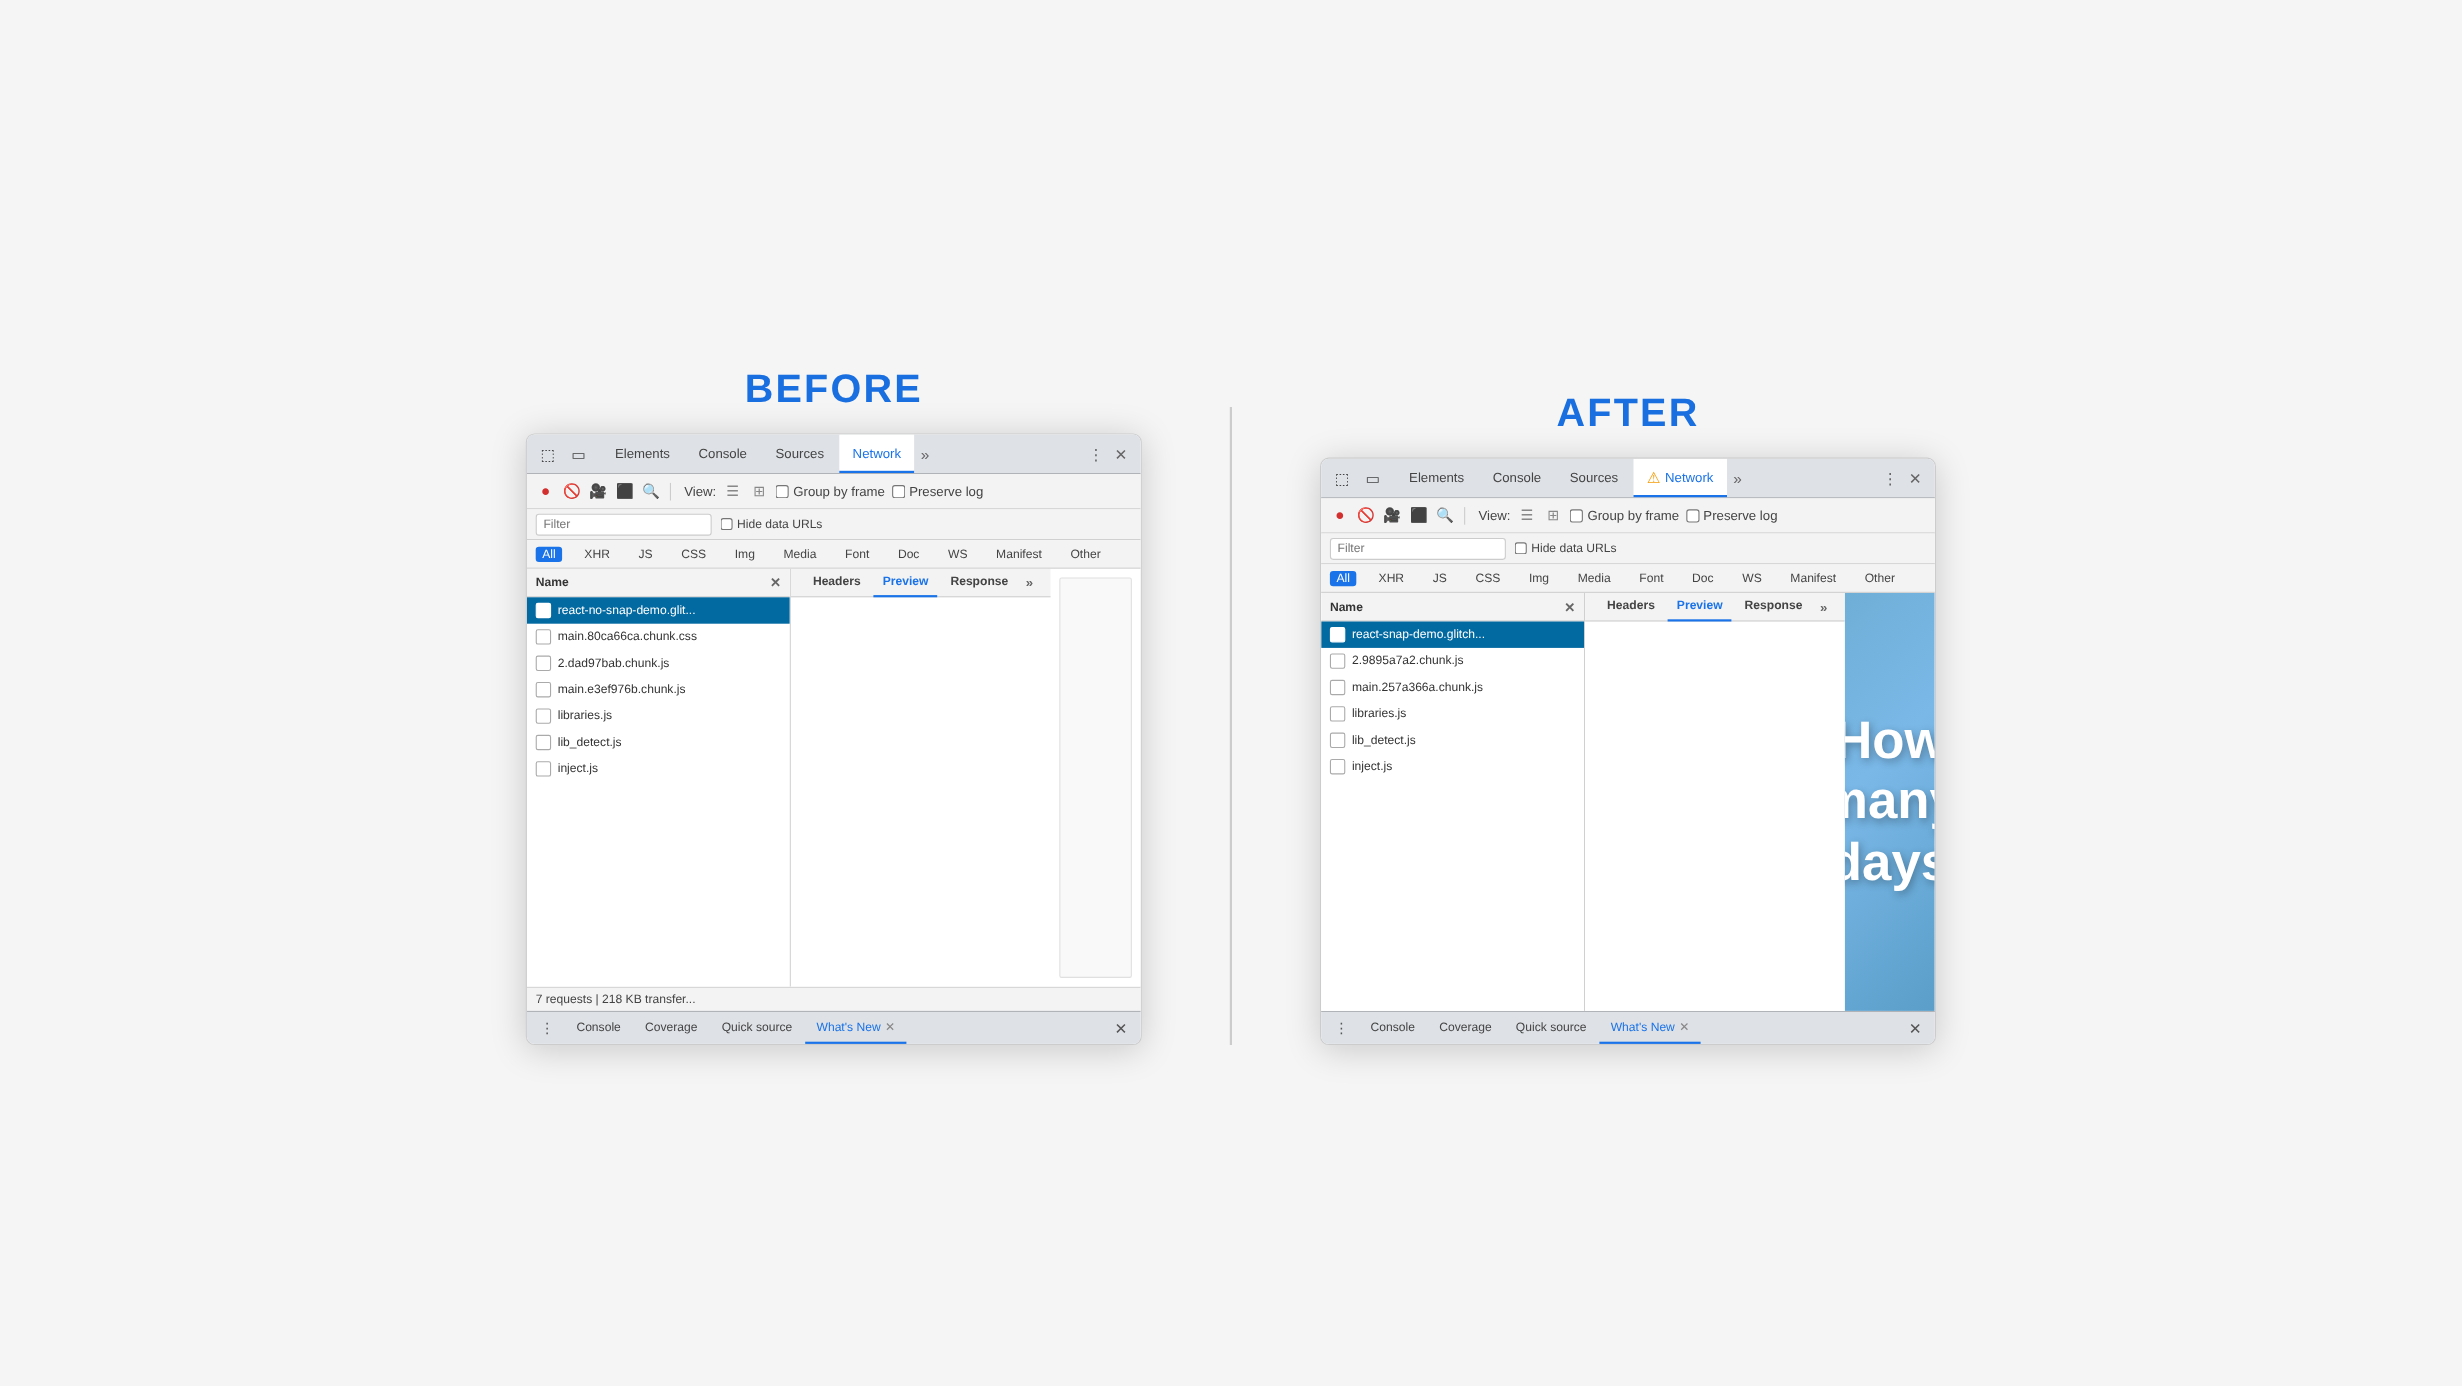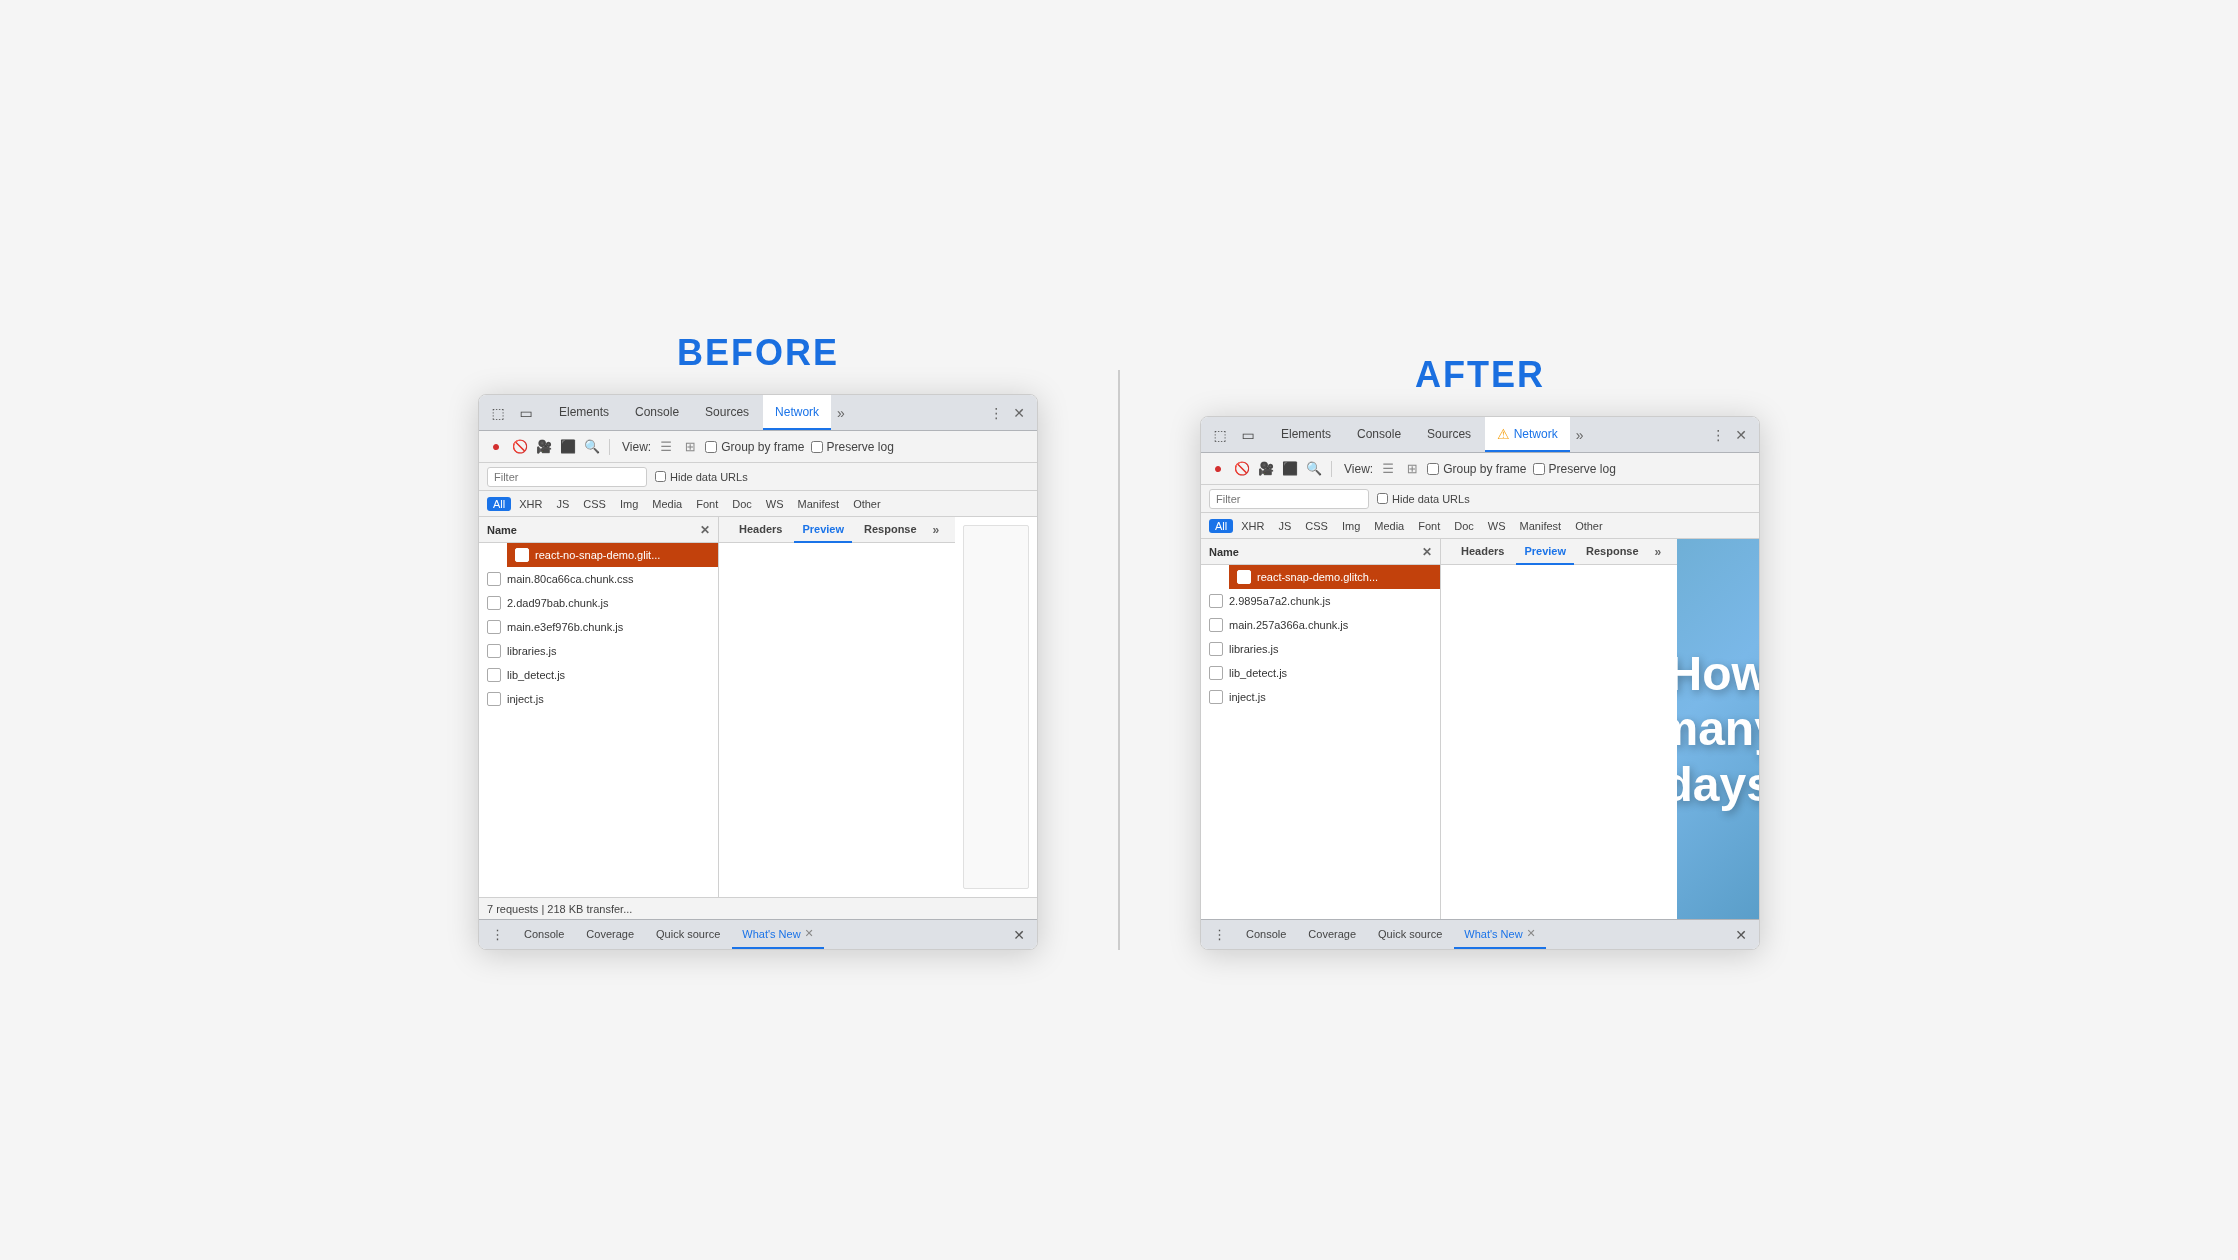--- a/index.html
+++ b/index.html
@@ -159,21 +159,21 @@
       color: #444;
     }
     .filter-checkbox input { width: 11px; height: 11px; }
     
     .type-filter {
       display: flex;
       align-items: center;
       background: #f3f3f3;
       border-bottom: 1px solid #d0d0d0;
       padding: 2px 8px;
-      gap: 2px;
+      gap: 14px;
       height: 26px;
     }
     .type-btn {
       padding: 1px 6px;
       font-size: 11px;
       border-radius: 3px;
       cursor: pointer;
       color: #444;
       border: none;
       background: transparent;
@@ -238,21 +238,21 @@
     .file-item {
       display: flex;
       align-items: center;
       padding: 3px 8px;
       font-size: 11px;
       color: #333;
       cursor: pointer;
       height: 24px;
       gap: 6px;
     }
-    .file-item.selected { background: #c2410c; color: #fff; margin-left: 28px; }
+    .file-item.selected { background: #0369a1; color: #fff; }
     .file-icon {
       width: 14px;
       height: 14px;
       border: 1px solid #aaa;
       background: #fff;
       border-radius: 2px;
       flex-shrink: 0;
       display: flex;
       align-items: center;
       justify-content: center;

